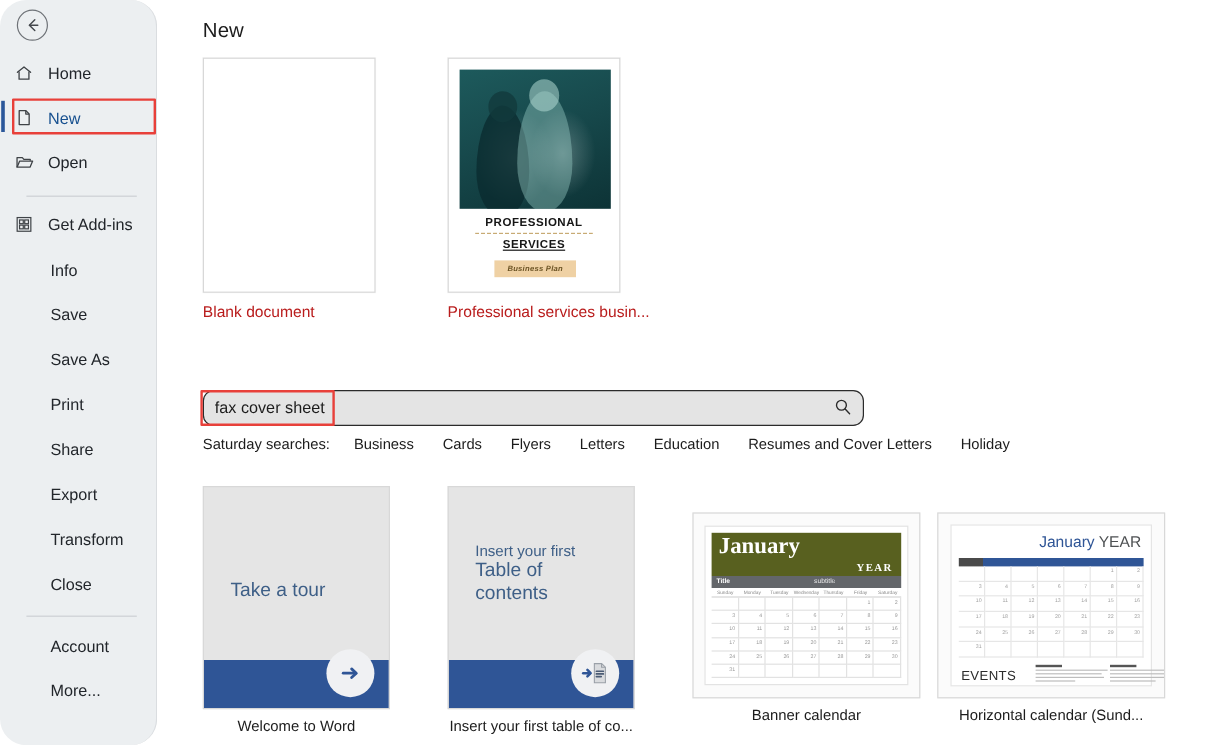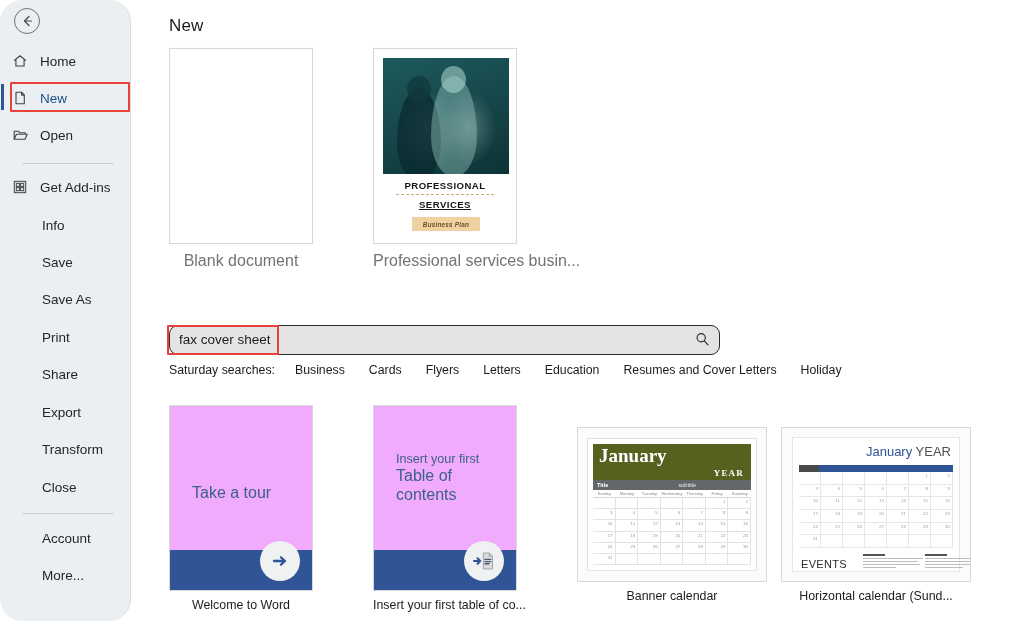--- a/index.html
+++ b/index.html
@@ -74,22 +74,22 @@
 
   
   #featured-row { position:absolute; left:38px; top:48px; }
   .tpl { position:absolute; cursor:pointer; }
   .tpl .thumb {
     background:#fff; border:1px solid #d8d8d8;
     box-shadow:0 0 0 0.5px rgba(0,0,0,0.02);
     overflow:hidden; position:relative;
   }
   .tpl .caption {
-    margin-top:8px; font-size:16px; color:#737373;
-    text-align:center; white-space:nowrap; overflow:hidden;
+    margin-top:8px; font-size:13px; color:#b91c1c;
+    text-align:left; white-space:nowrap; overflow:hidden;
   }
 
   .f-blank  { left:0px;   top:0px; }
   .f-prof   { left:204px; top:0px; }
   .f-blank .thumb, .f-prof .thumb { width:144px; height:196px; }
 
   
   .ps-photo {
     position:absolute; left:9px; top:9px; width:126px; height:116px;
     background:
@@ -144,21 +144,21 @@
     display:flex; align-items:baseline; gap:0; white-space:nowrap;
   }
   #suggested .sug-label { font-size:12.3px; color:#1c1c1c; margin-right:20px; }
   #suggested .sug-link {
     font-size:12.3px; color:#1c1c1c; margin-right:24px; cursor:pointer;
   }
 
   
   #results-row { position:absolute; left:38px; top:405px; }
   .r-tpl { position:absolute; cursor:pointer; }
-  .r-tpl .thumb { width:144px; height:186px; background:#f0abfc; border:1px solid #d8d8d8; position:relative; overflow:hidden; }
+  .r-tpl .thumb { width:156px; height:186px; background:#e5e5e5; border:1px solid #d8d8d8; position:relative; overflow:hidden; }
   .r-tpl .caption { margin-top:7px; font-size:12.4px; color:#1c1c1c; text-align:center; white-space:nowrap; overflow:hidden; }
   .r1 { left:0px; }
   .r2 { left:204px; }
   .r3 { left:408px; }
   .r4 { left:612px; }
   .r3 .thumb, .r4 .thumb { width:190px; height:155px; background:#fbfbfb; }
   .r3 { top:22px; } .r4 { top:22px; }
 
   
   .card-text {

